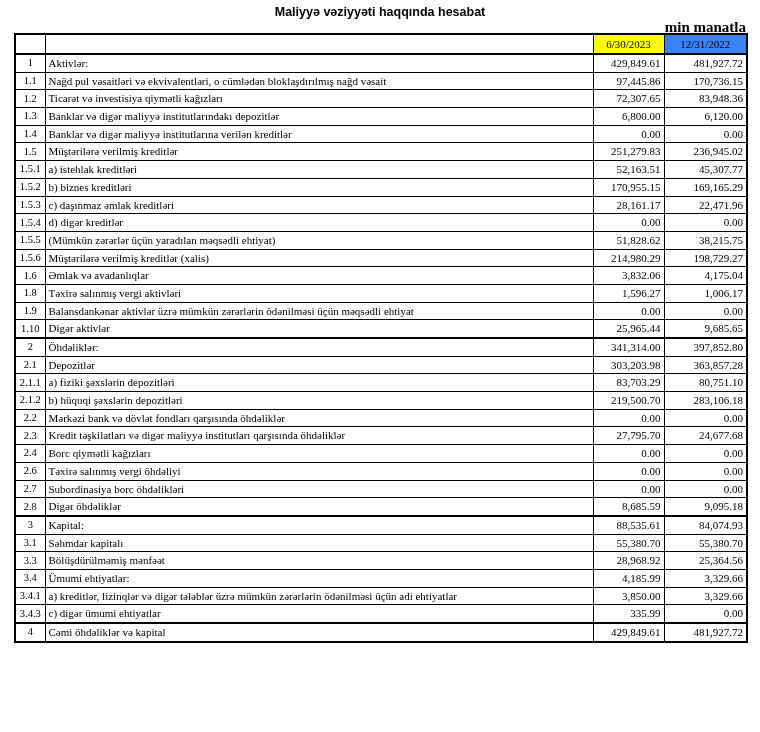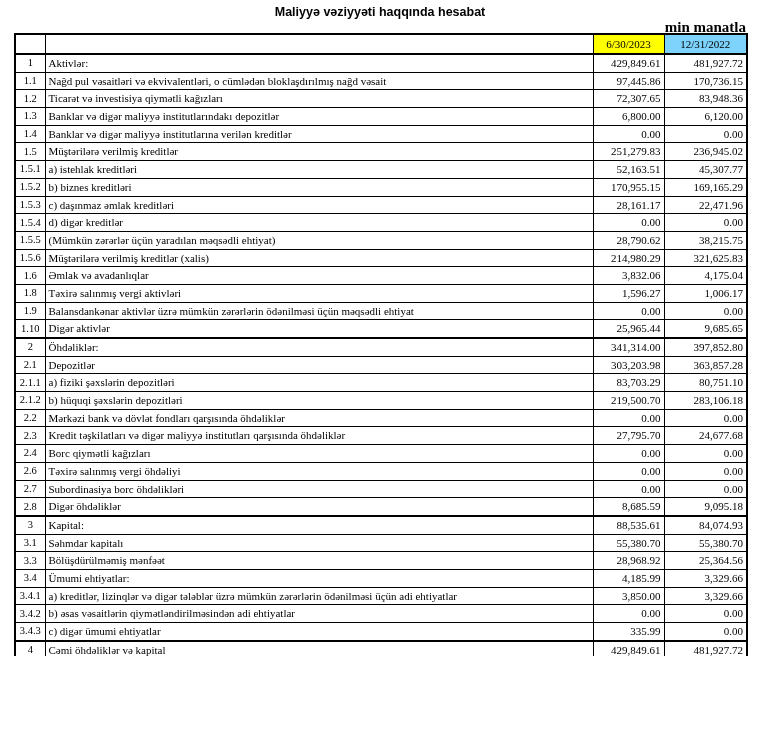--- a/index.html
+++ b/index.html
@@ -51,21 +51,21 @@
       <col style="width:30px">
       <col style="width:548px">
       <col style="width:71px">
       <col style="width:83px">
     </colgroup>
     <thead>
       <tr>
         <th class="blank"></th>
         <th class="blank"></th>
         <th class="colhead" style="background: rgb(255, 255, 0);">6/30/2023</th>
-        <th class="colhead" style="background: #7dd3fc;">12/31/2022</th>
+        <th class="colhead" style="background: #3b82f6;">12/31/2022</th>
       </tr>
     </thead>
     <tbody>
         <tr class="section">
           <td class="num b">1</td>
           <td class="label b">Aktivlər:</td>
           <td class="val b">429,849.61</td>
           <td class="val b">481,927.72</td>
         </tr>
         <tr>
@@ -118,28 +118,28 @@
         </tr>
         <tr>
           <td class="num">1.5.4</td>
           <td class="label">d) digər kreditlər</td>
           <td class="val">0.00</td>
           <td class="val">0.00</td>
         </tr>
         <tr>
           <td class="num">1.5.5</td>
           <td class="label">(Mümkün zərərlər üçün yaradılan məqsədli ehtiyat)</td>
-          <td class="val">28,790.62</td>
+          <td class="val">51,828.62</td>
           <td class="val">38,215.75</td>
         </tr>
         <tr>
           <td class="num">1.5.6</td>
           <td class="label">Müştərilərə verilmiş kreditlər (xalis)</td>
           <td class="val b">214,980.29</td>
-          <td class="val b">321,625.83</td>
+          <td class="val b">198,729.27</td>
         </tr>
         <tr>
           <td class="num">1.6</td>
           <td class="label">Əmlak və avadanlıqlar</td>
           <td class="val b">3,832.06</td>
           <td class="val b">4,175.04</td>
         </tr>
         <tr>
           <td class="num">1.8</td>
           <td class="label">Təxirə salınmış vergi aktivləri</td>
@@ -240,26 +240,20 @@
           <td class="num">3.4</td>
           <td class="label">Ümumi ehtiyatlar:</td>
           <td class="val b">4,185.99</td>
           <td class="val b">3,329.66</td>
         </tr>
         <tr>
           <td class="num">3.4.1</td>
           <td class="label">a) kreditlər, lizinqlər və digər tələblər üzrə mümkün zərərlərin ödənilməsi üçün adi ehtiyatlar</td>
           <td class="val">3,850.00</td>
           <td class="val">3,329.66</td>
-        </tr>
-        <tr>
-          <td class="num">3.4.2</td>
-          <td class="label">b) əsas vəsaitlərin qiymətləndirilməsindən adi ehtiyatlar</td>
-          <td class="val">0.00</td>
-          <td class="val">0.00</td>
         </tr>
         <tr>
           <td class="num">3.4.3</td>
           <td class="label">c) digər ümumi ehtiyatlar</td>
           <td class="val">335.99</td>
           <td class="val">0.00</td>
         </tr>
         <tr class="section">
           <td class="num b">4</td>
           <td class="label b">Cəmi öhdəliklər və kapital</td>

